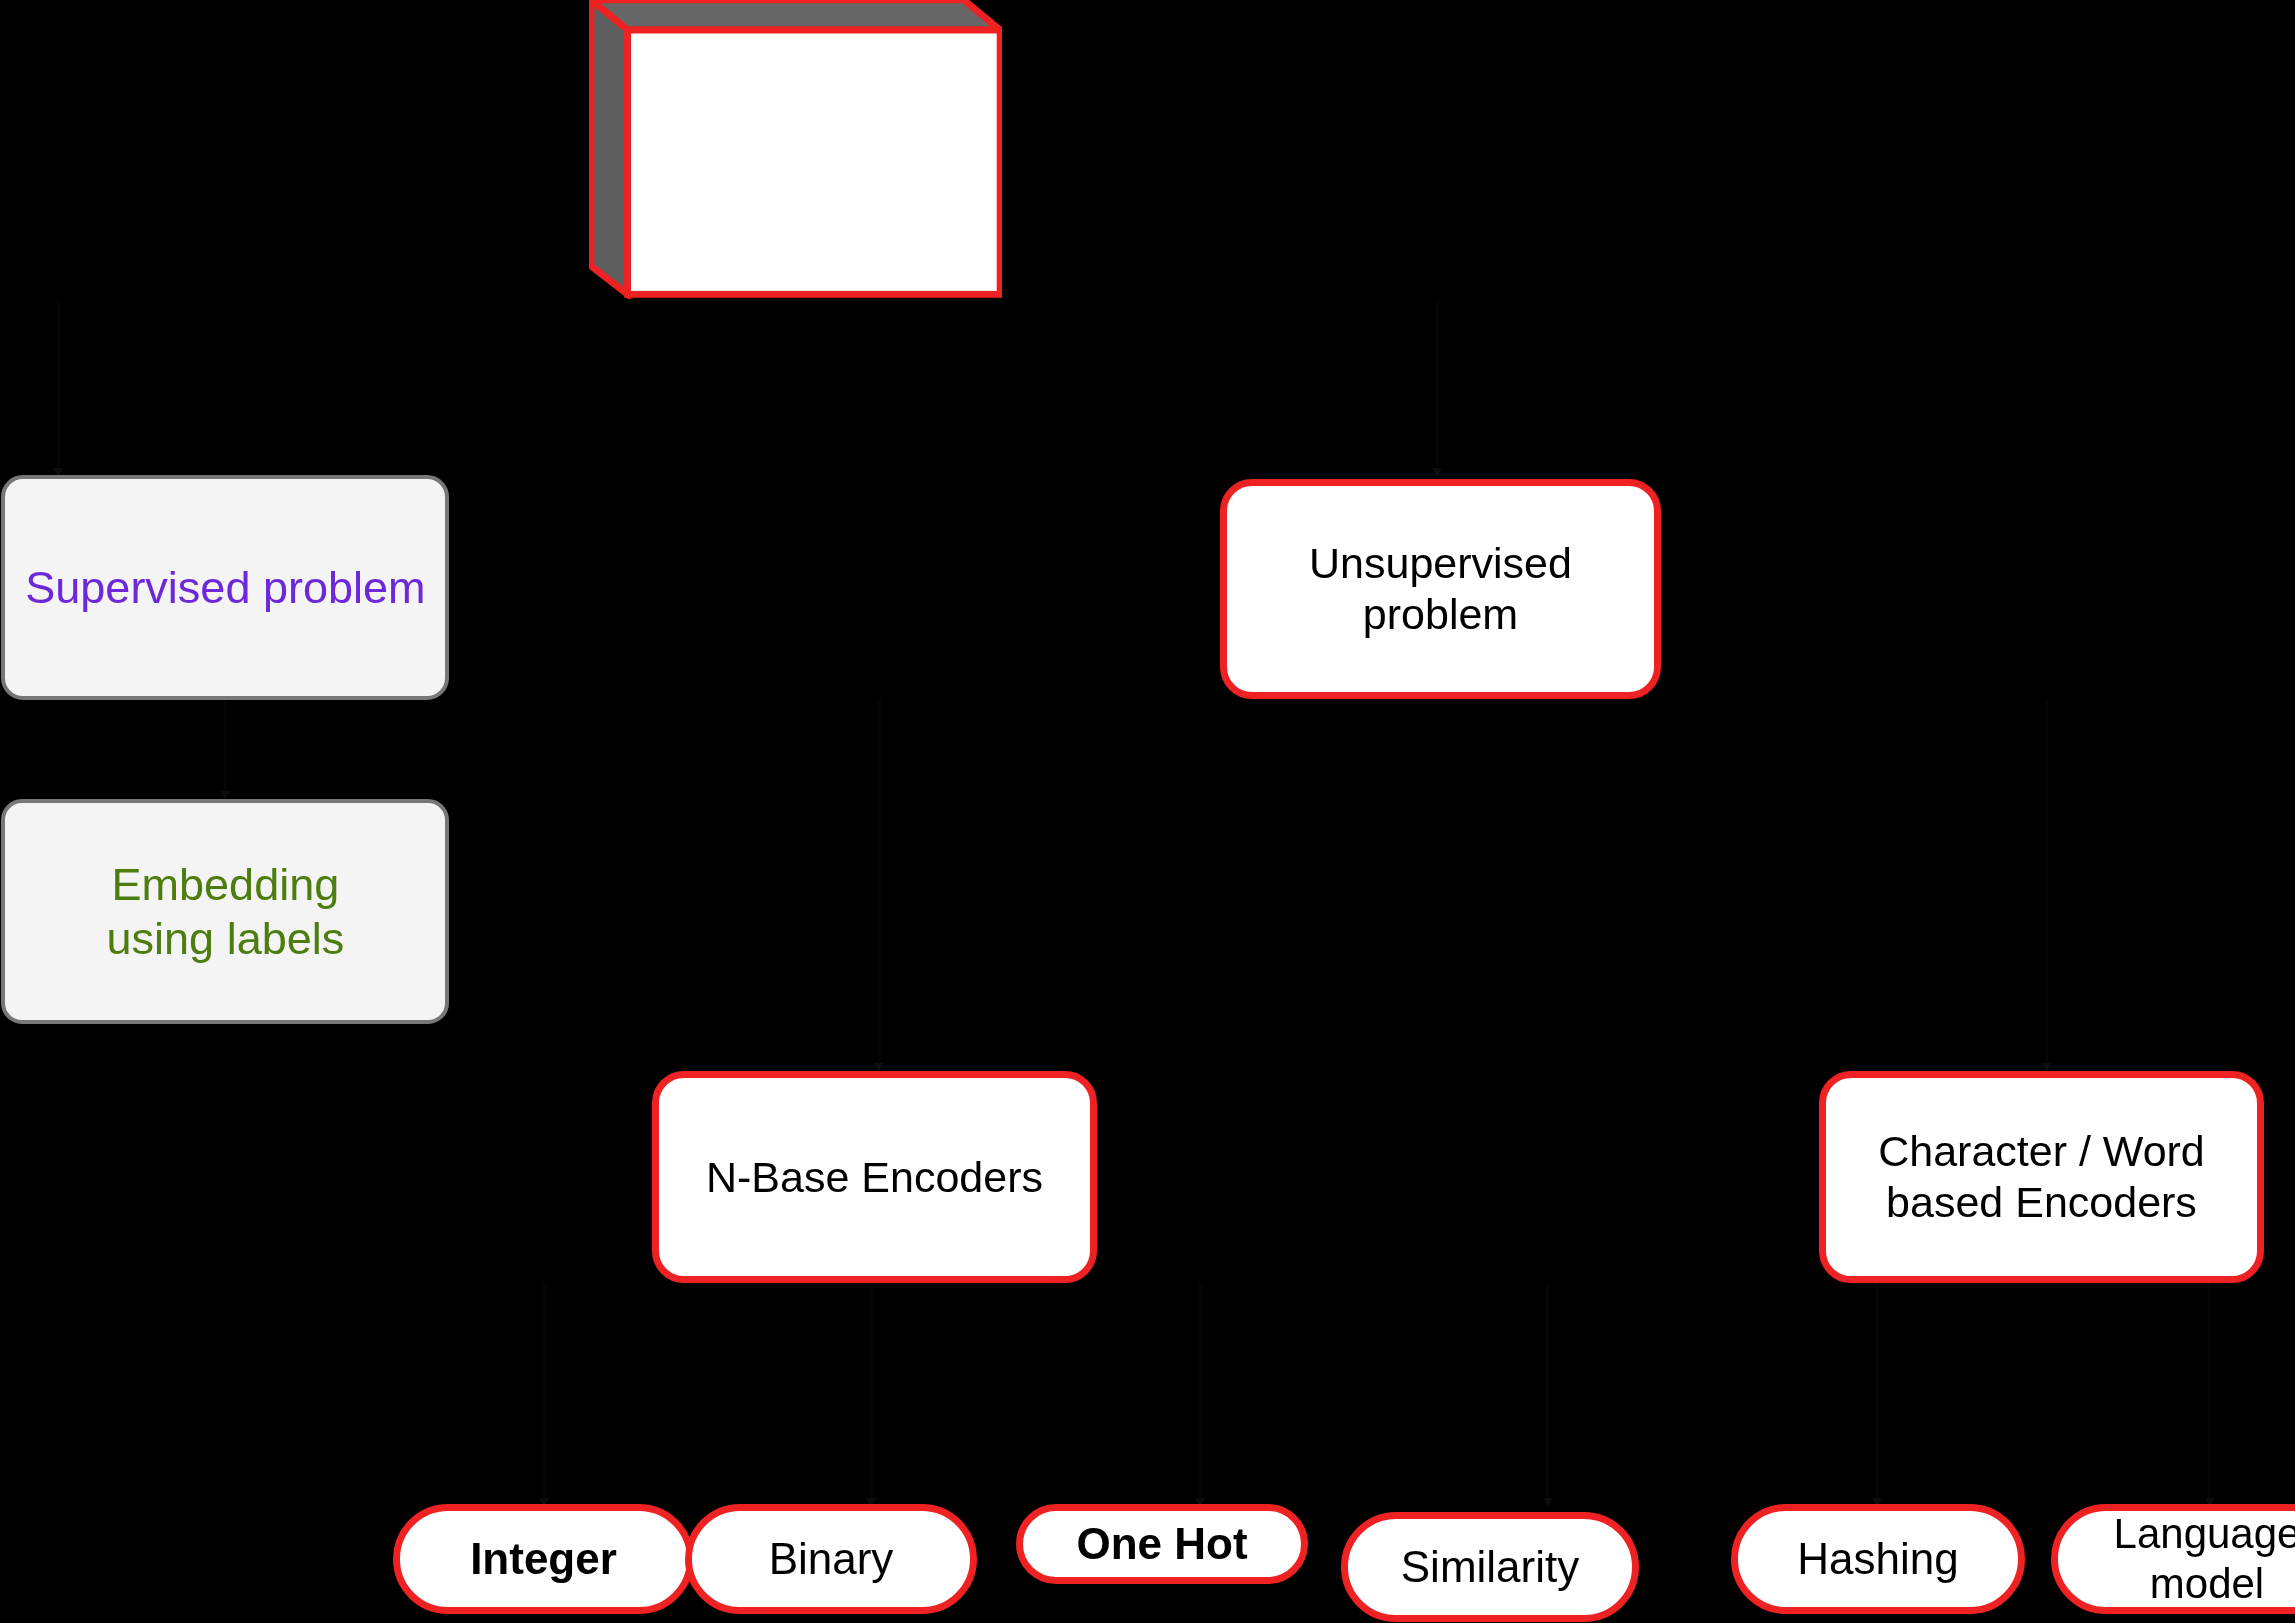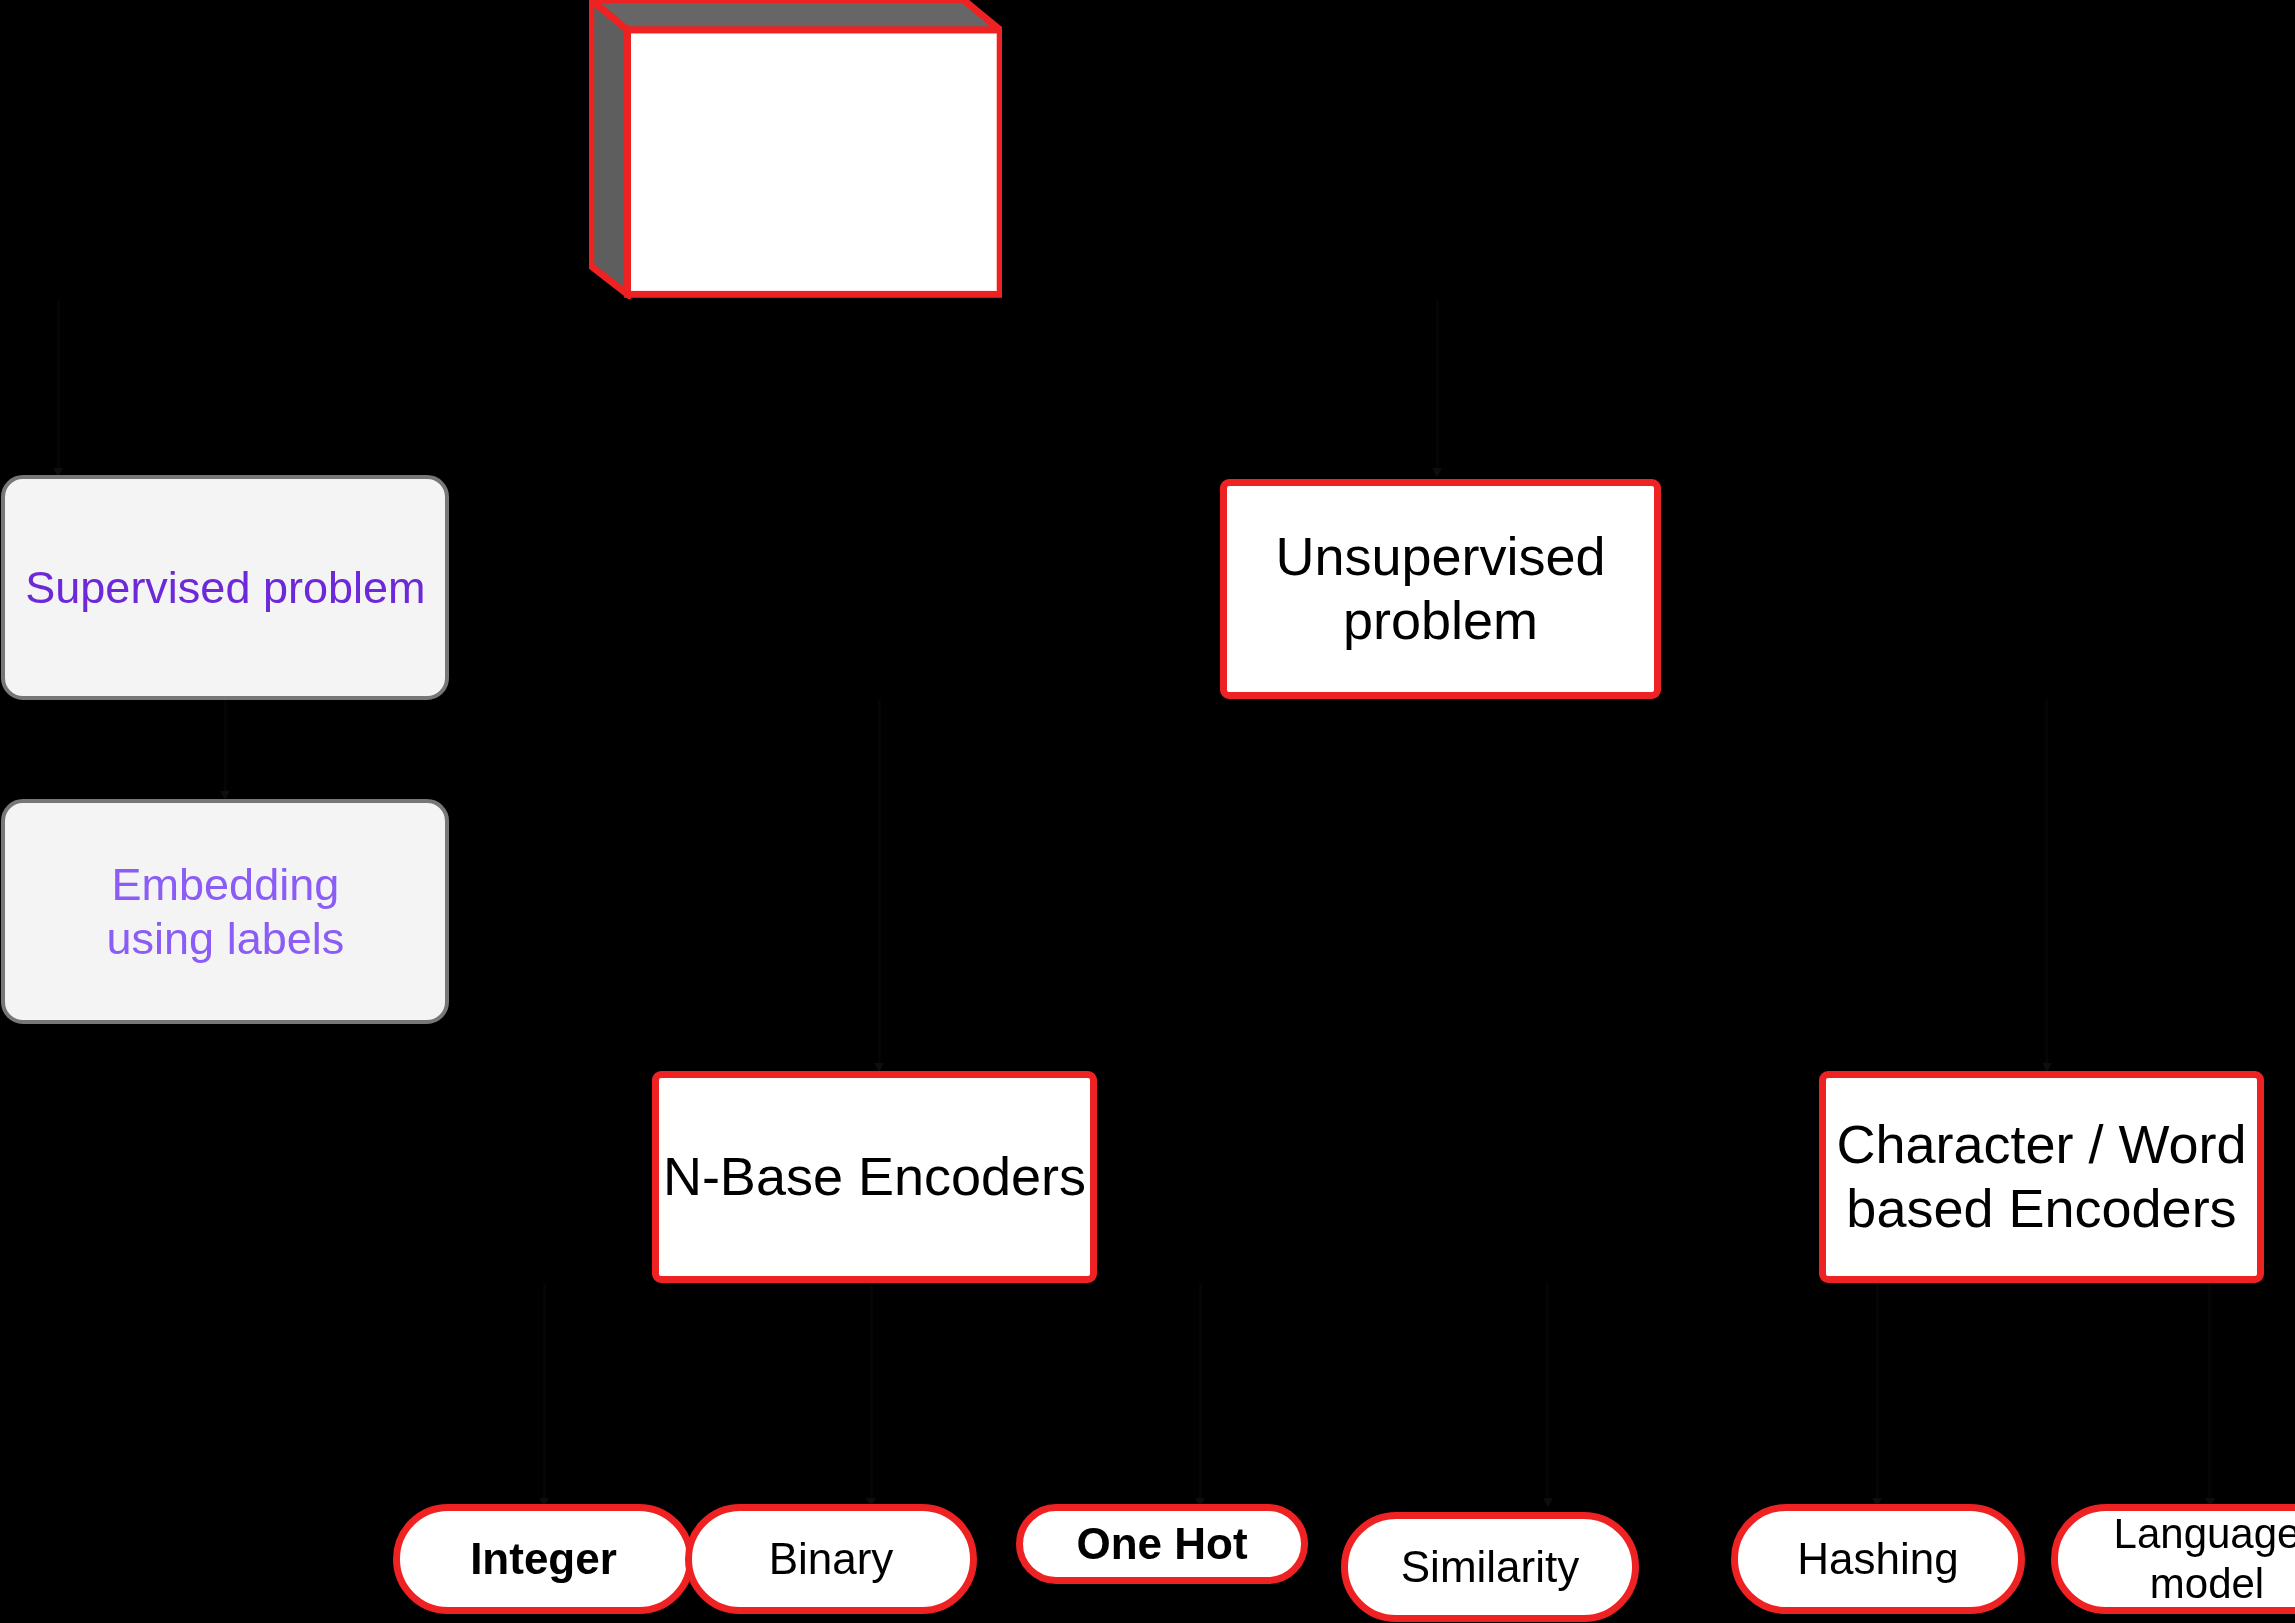--- a/index.html
+++ b/index.html
@@ -51,28 +51,28 @@
   }
 
   
   .gray-box {
     background: #f4f4f4;
     border: 4.1px solid #777777;
     border-radius: 22px;
     font-size: 45px;
     color: #6d28d9;
   }
-  .gray-box.dim-text { color: #8b5cf6; }
+  .gray-box.dim-text { color: #4d7c0f; border-radius: 21px; }
 
   
   .red-box {
     background: #ffffff;
     border: 7.8px solid #ee2222;
-    border-radius: 9px;
-    font-size: 54px;
+    border-radius: 32px;
+    font-size: 43px;
     color: #000000;
   }
 
   
   .red-pill {
     background: #ffffff;
     border: 7.8px solid #ee2222;
     border-radius: 64px;
     font-size: 44px;
     color: #000000;

